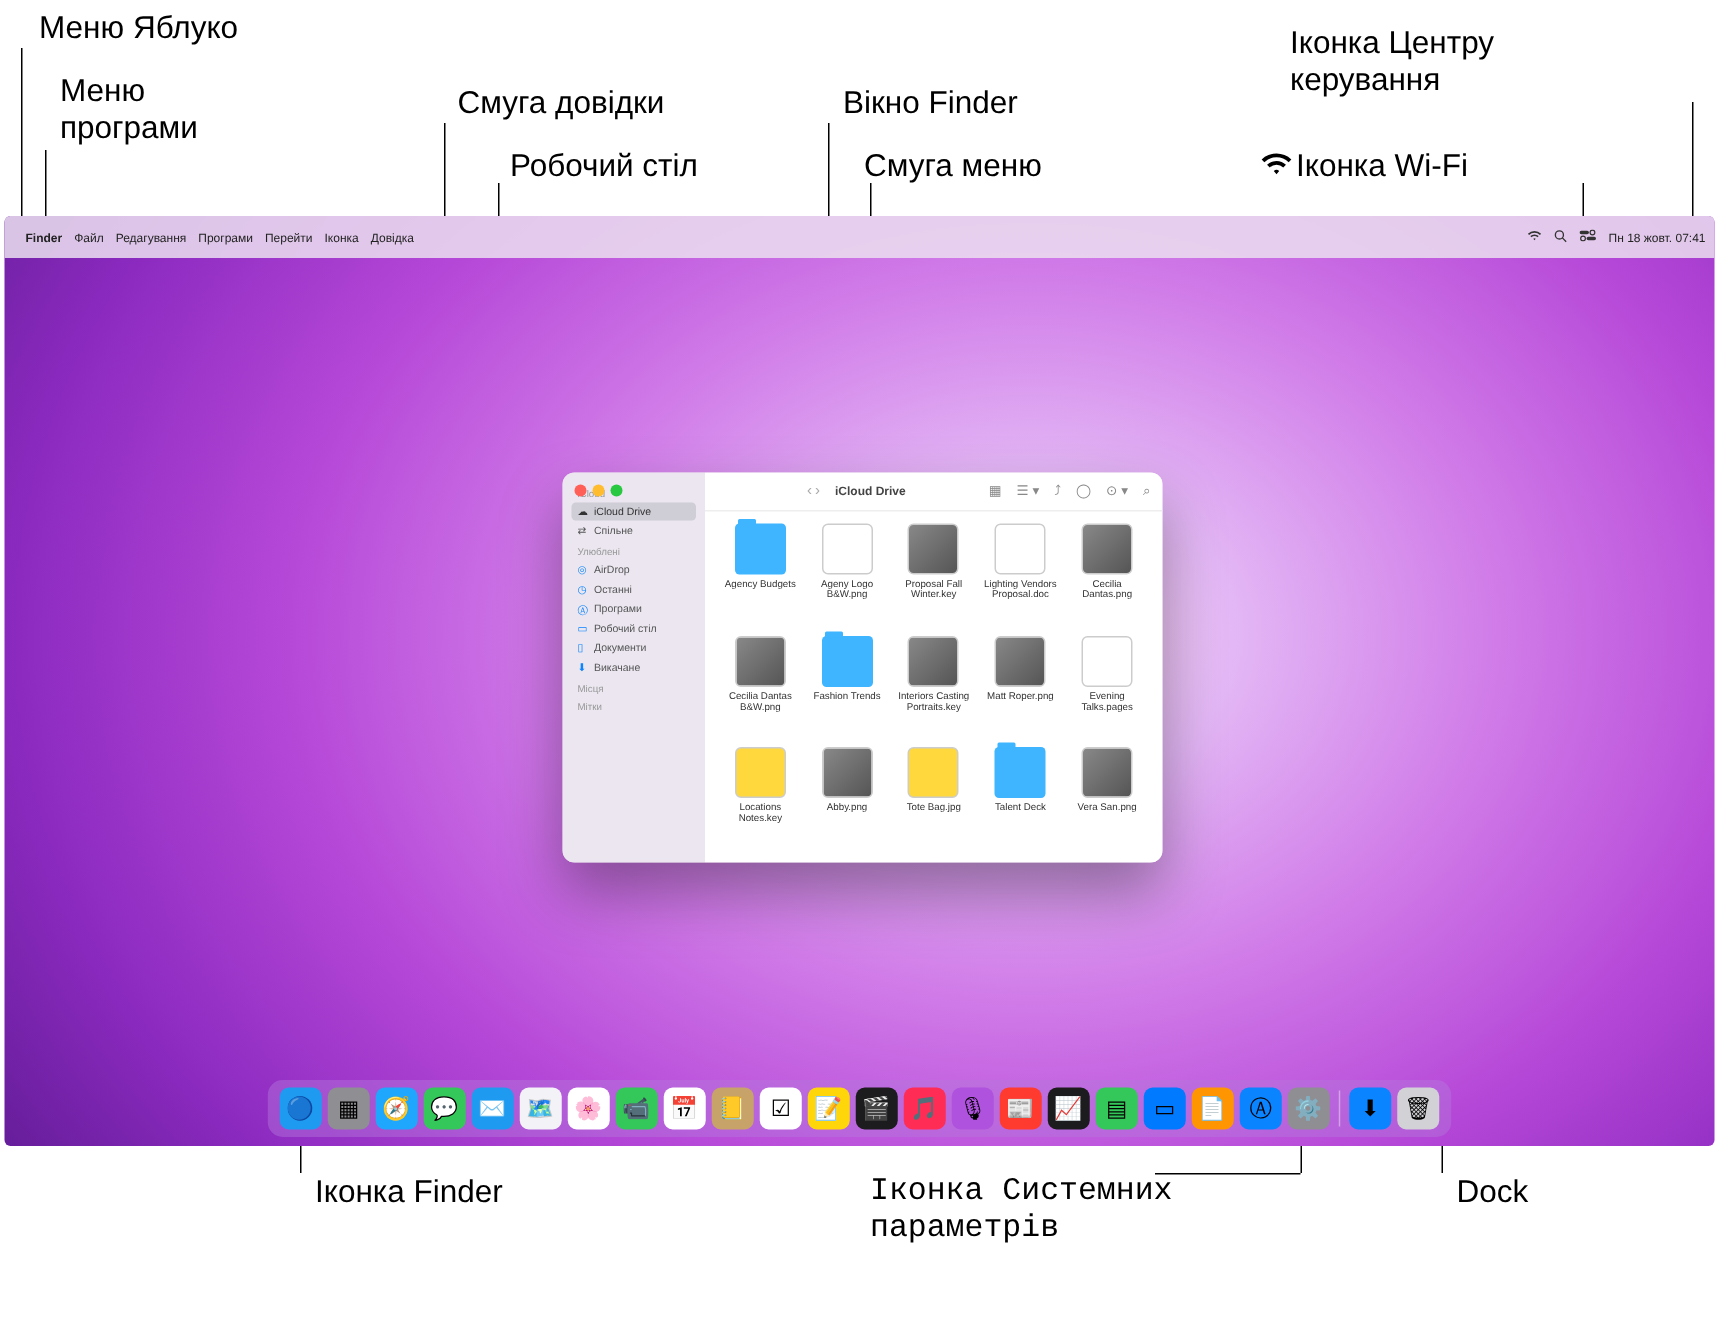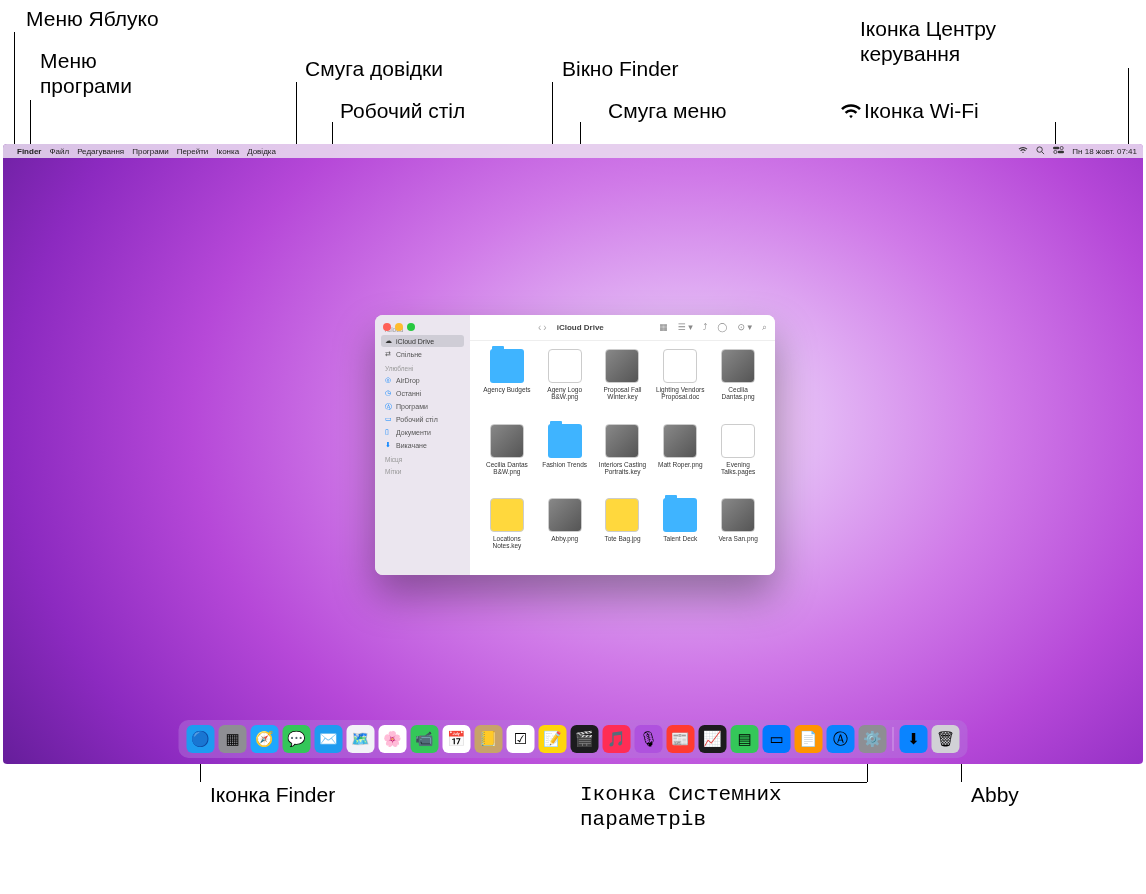--- a/index.html
+++ b/index.html
@@ -10,21 +10,21 @@
   .ann-line { position:absolute; background:#000; }
   .ann-line-v { width:1px; }
   .ann-line-h { height:1px; }
 
   
   .screen { position:absolute; top:144px; left:3px; width:1140px; height:620px; overflow:hidden; border-radius:4px;
     background: radial-gradient(ellipse 900px 700px at 60% 45%, #f4d4f0 0%, #e3b7f5 15%, #d07ae8 35%, #b648d8 55%, #8c2ac0 75%, #5a1a8f 95%);
   }
 
   
-  .menubar { position:absolute; top:0; left:0; right:0; height:14px; background:rgba(235,225,240,0.85); display:flex; align-items:center; font-size:8px; color:#222; padding:0 6px; }
+  .menubar { position:absolute; top:0; left:0; right:0; height:28px; background:rgba(235,225,240,0.85); display:flex; align-items:center; font-size:8px; color:#222; padding:0 6px; }
   .menubar .mleft { display:flex; gap:8px; align-items:center; }
   .menubar .mleft span { cursor:default; }
   .menubar .mright { margin-left:auto; display:flex; gap:8px; align-items:center; }
   .menubar .bold { font-weight:600; }
   .apple { font-size:9px; }
 
   
   .finder { position:absolute; top:171px; left:372px; width:400px; height:260px; background:#f5f2f6; border-radius:8px; box-shadow:0 20px 40px rgba(0,0,0,0.35); display:flex; overflow:hidden; }
   .fside { width:95px; background:rgba(234,228,238,0.9); padding:6px 6px; font-size:7px; color:#666; }
   .fside .hdr { font-size:6.5px; color:#999; margin:5px 0 2px 4px; }
@@ -69,21 +69,21 @@
 
 <div class="ann" style="top:56px; left:305px;">Смуга довідки</div>
 <div class="ann-line ann-line-v" style="top:82px; left:296px; height:66px;"></div>
 
 <div class="ann" style="top:98px; left:340px;">Робочий стіл</div>
 <div class="ann-line ann-line-v" style="top:122px; left:332px; height:68px;"></div>
 
 <div class="ann" style="top:56px; left:562px;">Вікно Finder</div>
 <div class="ann-line ann-line-v" style="top:82px; left:552px; height:234px;"></div>
 
-<div class="ann" style="top:98px; left:608px;">Смуга меню</div>
+<div class="ann" style="top:98px; left:576px;">Смуга меню</div>
 <div class="ann-line ann-line-v" style="top:122px; left:580px; height:26px;"></div>
 <div class="ann-line ann-line-h" style="top:148px; left:580px; width:60px;"></div>
 
 <div class="ann" style="top:16px; left:860px; white-space:pre; width:260px;">Іконка Центру
 керування</div>
 <div class="ann-line ann-line-v" style="top:68px; left:1128px; height:80px;"></div>
 <div class="ann-line ann-line-h" style="top:148px; left:1078px; width:50px;"></div>
 
 <div class="ann" style="top:98px; left:840px;">
   <span class="wifi-glyph">
@@ -95,21 +95,21 @@
 <div class="ann-line ann-line-v" style="top:122px; left:1055px; height:26px;"></div>
 
 <div class="ann" style="top:782px; left:210px;">Іконка Finder</div>
 <div class="ann-line ann-line-v" style="top:758px; left:200px; height:24px;"></div>
 
 <div class="ann" style="top:782px; left:580px; white-space:pre;font-family:Liberation Mono, monospace;">Іконка Системних
 параметрів</div>
 <div class="ann-line ann-line-v" style="top:758px; left:867px; height:24px;"></div>
 <div class="ann-line ann-line-h" style="top:782px; left:770px; width:97px;"></div>
 
-<div class="ann" style="top:782px; left:971px;">Abby</div>
+<div class="ann" style="top:782px; left:971px;">Dock</div>
 <div class="ann-line ann-line-v" style="top:750px; left:961px; height:32px;"></div>
 
 <div class="screen">
 
   <div class="menubar">
     <div class="mleft">
       <span class="apple"></span>
       <span class="bold">Finder</span>
       <span>Файл</span>
       <span>Редагування</span>

